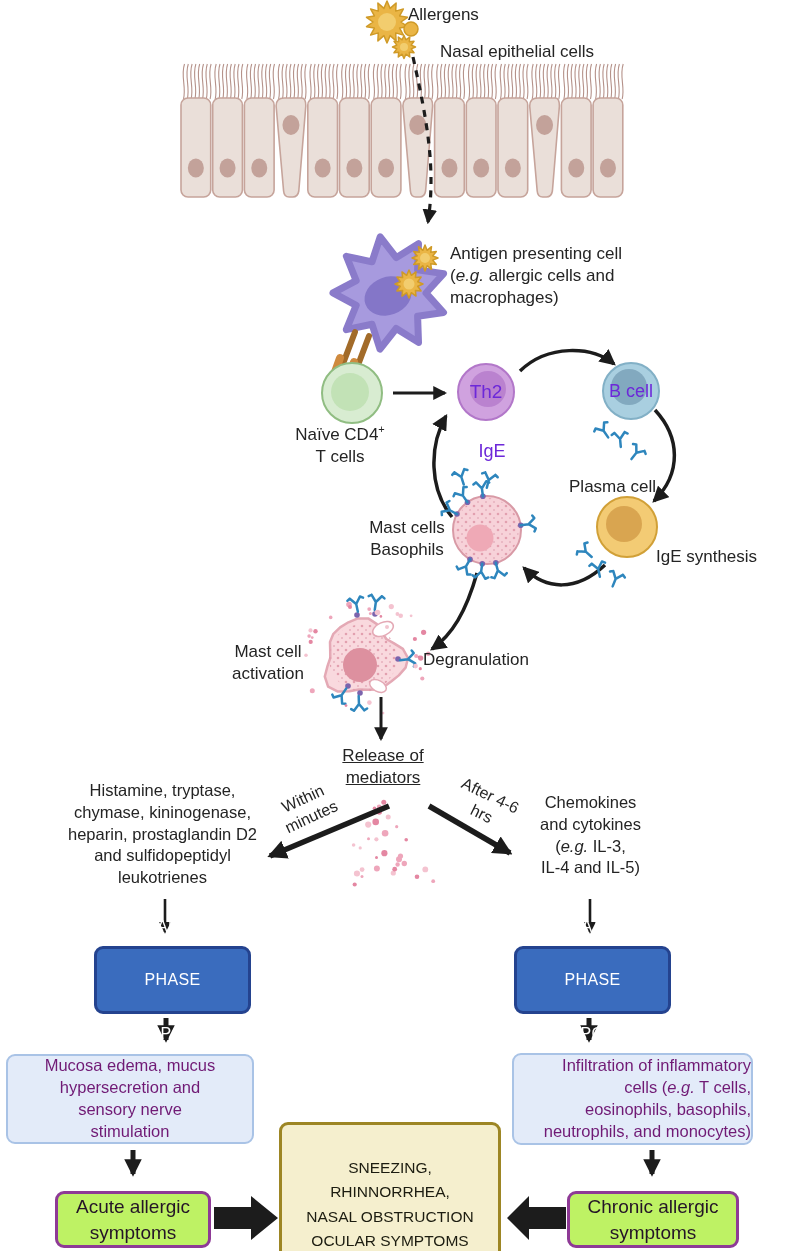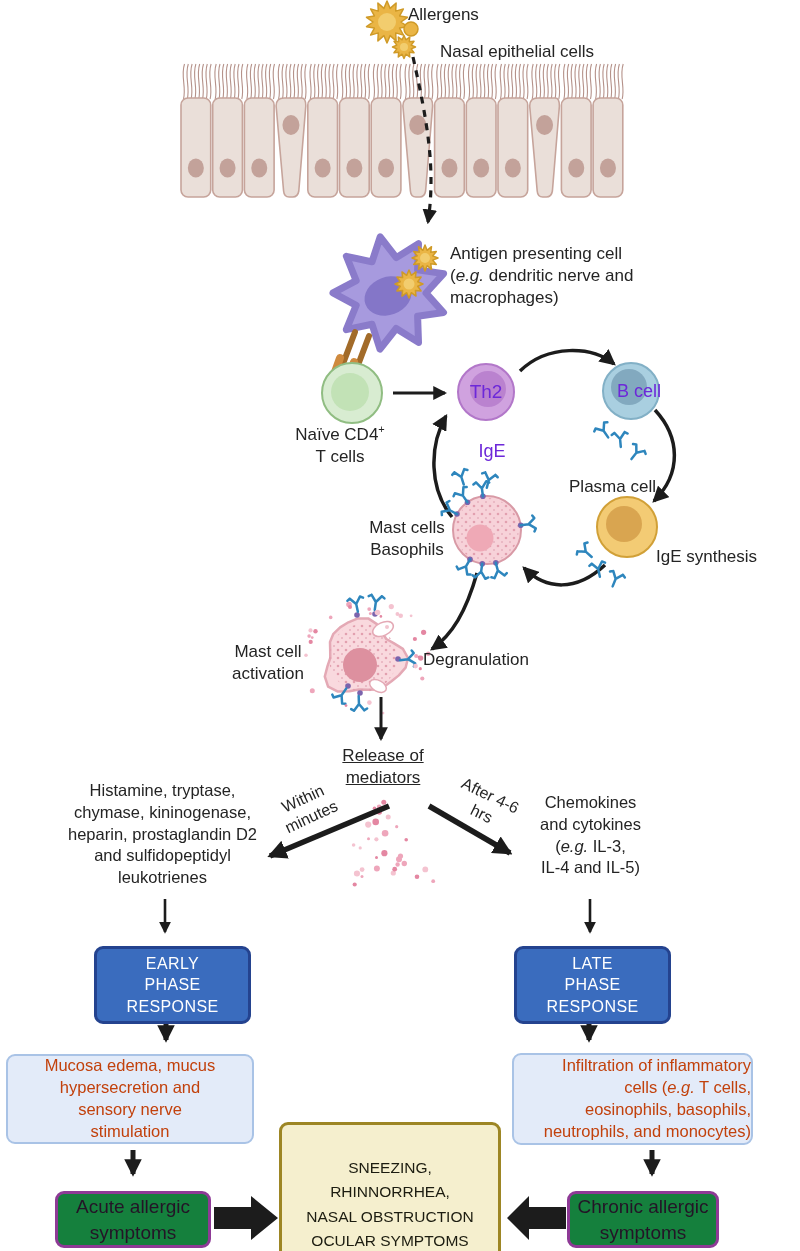--- a/index.html
+++ b/index.html
@@ -8,24 +8,24 @@
   svg{position:absolute;left:0;top:0;}
   .lbl{position:absolute;font-size:17px;line-height:1.28;text-align:center;white-space:nowrap;color:#242424;}
   .lbl>span{display:block;}
   .lbl i{font-style:italic;}
   .left{text-align:left;}
   sup{font-size:11px;vertical-align:super;line-height:0;}
   .cellname{position:absolute;font-size:18px;color:#6d28d9;text-align:center;}
   .box{position:absolute;box-sizing:border-box;display:flex;flex-direction:column;justify-content:center;
        text-align:center;border-radius:9px;}
   .box>span{display:block;}
-  .phase{width:157px;height:78px;background:#3a6cbe;border:3px solid #24438f;color:#fff;
-         font-size:16px;line-height:1.32;letter-spacing:.4px;}
-  .soft{background:#e3ebf9;border:2px solid #a9c3e6;color:#c2410c;font-size:16.5px;line-height:1.33;}
-  .pink{background:#15803d;border:3px solid #8e3a96;color:#241427;font-size:19px;line-height:1.32;}
+  .phase{width:157px;height:68px;background:#3a6cbe;border:3px solid #24438f;color:#fff;
+         font-size:16px;line-height:1.32;letter-spacing:.4px;gap:32px;}
+  .soft{background:#e3ebf9;border:2px solid #a9c3e6;color:#701a75;font-size:16.5px;line-height:1.33;}
+  .pink{background:#bef264;border:3px solid #8e3a96;color:#241427;font-size:19px;line-height:1.32;}
   .central{background:#f5efce;border:3px solid #9d8624;color:#1c1c10;font-size:15.5px;line-height:1.55;}
 </style>
 </head>
 <body>
 
 <div class="stage">
 
 <svg id="art" width="800" height="1251" viewBox="0 0 800 1251">
   <defs>
     <marker id="m" viewBox="0 0 10 10" refX="8.5" refY="5" markerWidth="4.6" markerHeight="4.6" orient="auto">
@@ -379,33 +379,33 @@
 
 <div class="lbl left" style="left:408px;top:4px;">
   <span>Allergens</span>
 </div>
 <div class="lbl left" style="left:440px;top:41px;text-align:center;">
   <span>Nasal epithelial cells</span>
 </div>
 
 <div class="lbl left" style="left:450px;top:243px;">
   <span>Antigen presenting cell</span>
-  <span><span>(</span><i>e.g.</i><span> dendritic nerve and</span></span>
+  <span><span>(</span><i>e.g.</i><span> allergic cells and</span></span>
   <span>macrophages)</span>
 </div>
 
 <div class="lbl" style="left:270px;top:424px;width:140px;">
   <span><span>Naïve CD4</span><sup>+</sup></span>
   <span>T cells</span>
 </div>
 
 <div class="cellname" style="left:456px;top:381px;width:60px;font-size:19px;">
   <span>Th2</span>
 </div>
-<div class="cellname" style="left:601px;top:381px;width:60px;text-align:right;">
+<div class="cellname" style="left:601px;top:381px;width:60px;">
   <span>B cell</span>
 </div>
 <div class="cellname" style="left:462px;top:441px;width:60px;">
   <span>IgE</span>
 </div>
 <div class="lbl" style="left:550px;top:476px;width:125px;">
   <span>Plasma cell</span>
 </div>
 <div class="lbl left" style="left:656px;top:526px;margin-top:20px;">
   <span>IgE synthesis</span>
@@ -471,21 +471,21 @@
   <span>Infiltration of inflammatory</span>
   <span><span>cells (</span><i>e.g.</i><span> T cells,</span></span>
   <span>eosinophils, basophils,</span>
   <span>neutrophils, and monocytes)</span>
 </div>
 
 <div class="box pink" style="left:55px;top:1191px;width:156px;height:57px;">
   <span>Acute allergic</span>
       <span>symptoms</span>
 </div>
-<div class="box pink" style="left:567px;top:1191px;width:152px;height:57px;">
+<div class="box pink" style="left:567px;top:1191px;width:172px;height:57px;">
   <span>Chronic allergic</span>
       <span>symptoms</span>
 </div>
 
 <div class="box central" style="left:279px;top:1122px;width:222px;height:165px;">
   <span>SNEEZING,</span>
       <span>RHINNORRHEA,</span>
   <span>NASAL OBSTRUCTION</span>
   <span>OCULAR SYMPTOMS</span>
 </div>

